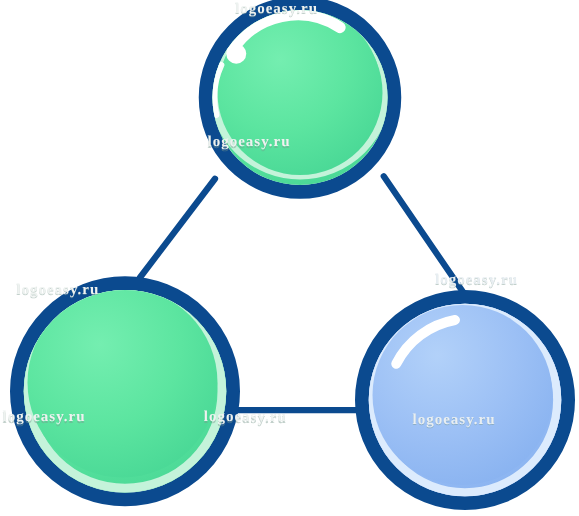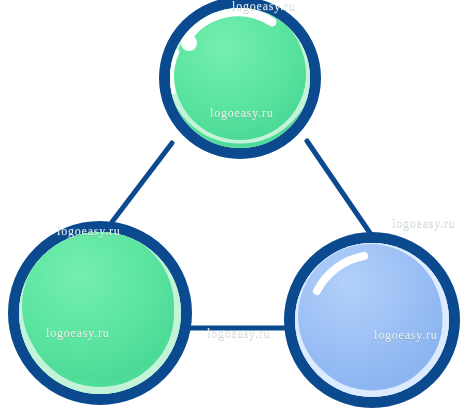--- a/index.html
+++ b/index.html
@@ -20,27 +20,26 @@
     left: 0;
     top: 0;
     width: 463px;
     height: 413px;
     display: block;
   }
   .wm {
     position: absolute;
     font-family: "Liberation Serif", serif;
     font-size: 12px;
-    font-weight: normal;
+    font-weight: bold;
     letter-spacing: 0.8px;
     color: #eef2f0;
     white-space: nowrap;
     pointer-events: none;
     text-shadow: 0 1px 0 rgba(120,150,140,0.45);
-    margin-left: 44px;
   }
   .wm.dim { color: #e8eef2; }
 </style>
 </head>
 <body>
 
 <div id="stage">
 
   <svg class="layer" viewBox="0 0 463 413" xmlns="http://www.w3.org/2000/svg">
     <defs>

